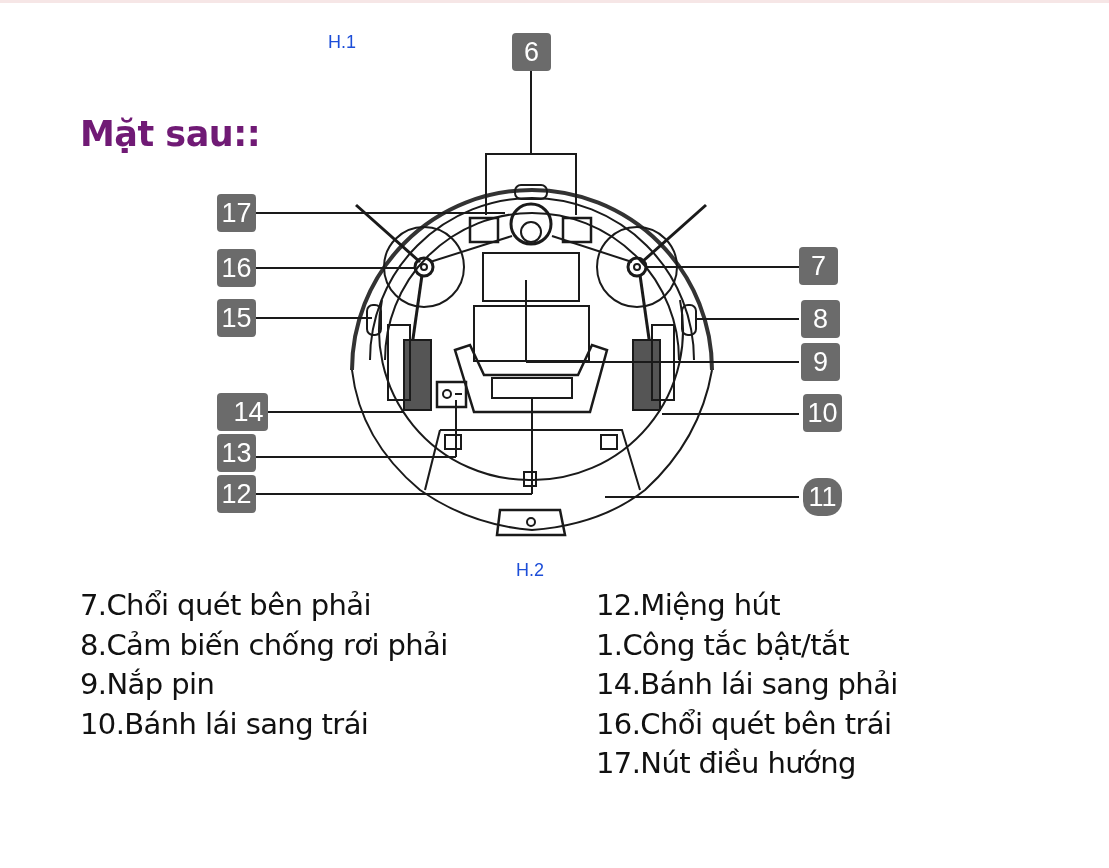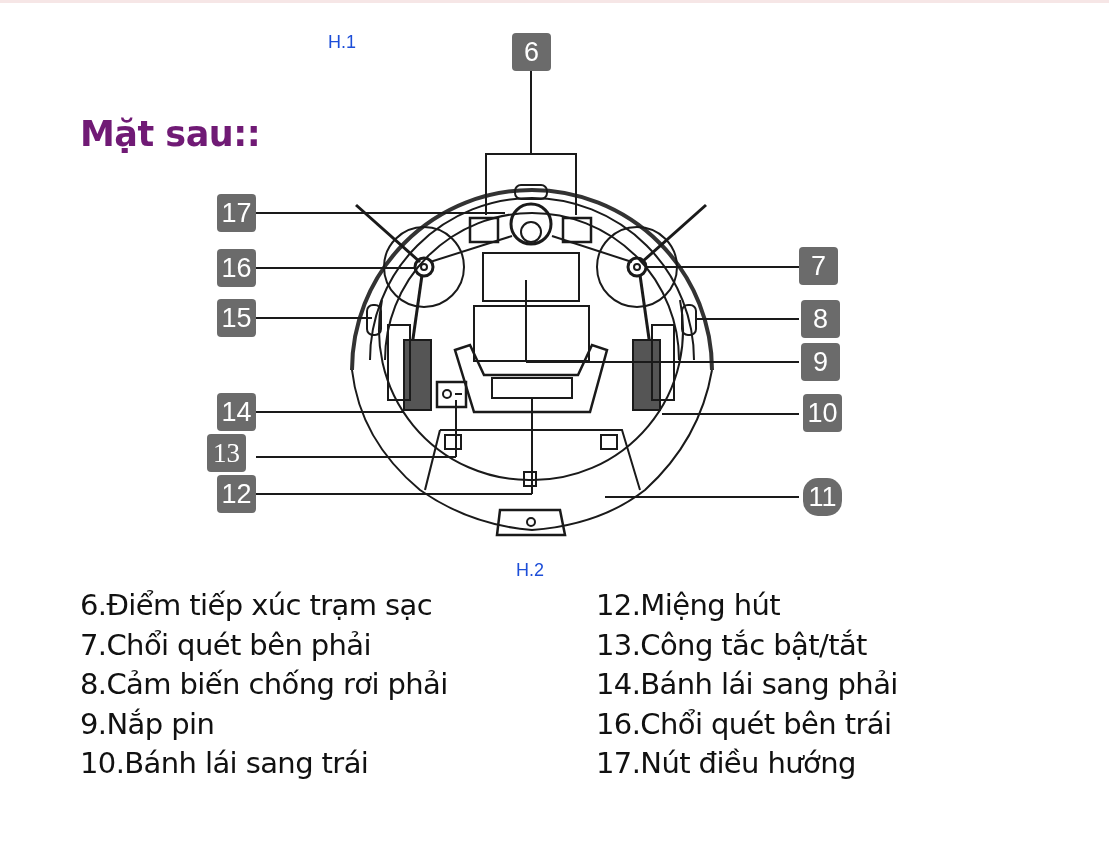--- a/index.html
+++ b/index.html
@@ -103,35 +103,34 @@
   </g>
 </svg>
 
 <div class="badge" style="left:512px;top:33px;">6</div>
 <div class="badge" style="left:799px;top:247px;">7</div>
 <div class="badge" style="left:801px;top:300px;">8</div>
 <div class="badge" style="left:801px;top:343px;">9</div>
 <div class="badge" style="left:803px;top:394px;">10</div>
 <div class="badge" style="left:803px;top:478px;border-radius:15px;">11</div>
 <div class="badge" style="left:217px;top:475px;">12</div>
-<div class="badge" style="left:207px;top:434px;font-family:Liberation Serif, serif;">13</div>
-<div class="badge" style="left:217px;top:393px;">14</div>
+<div class="badge" style="left:217px;top:434px;">13</div>
+<div class="badge" style="left:217px;top:393px;padding-left:12px;">14</div>
 <div class="badge" style="left:217px;top:299px;">15</div>
 <div class="badge" style="left:217px;top:249px;">16</div>
 <div class="badge" style="left:217px;top:194px;">17</div>
 
 <div class="fig-label" style="left:516px;top:560px;">H.2</div>
 
 <div class="legend legend-left">
-  <div class="item">6.Điểm tiếp xúc trạm sạc</div>
   <div class="item">7.Chổi quét bên phải</div>
   <div class="item">8.Cảm biến chống rơi phải</div>
   <div class="item">9.Nắp pin</div>
   <div class="item">10.Bánh lái sang trái</div>
 </div>
 
 <div class="legend legend-right">
   <div class="item">12.Miệng hút</div>
-  <div class="item">13.Công tắc bật/tắt</div>
+  <div class="item">1.Công tắc bật/tắt</div>
   <div class="item">14.Bánh lái sang phải</div>
   <div class="item">16.Chổi quét bên trái</div>
   <div class="item">17.Nút điều hướng</div>
 </div>
 
 </body></html>

